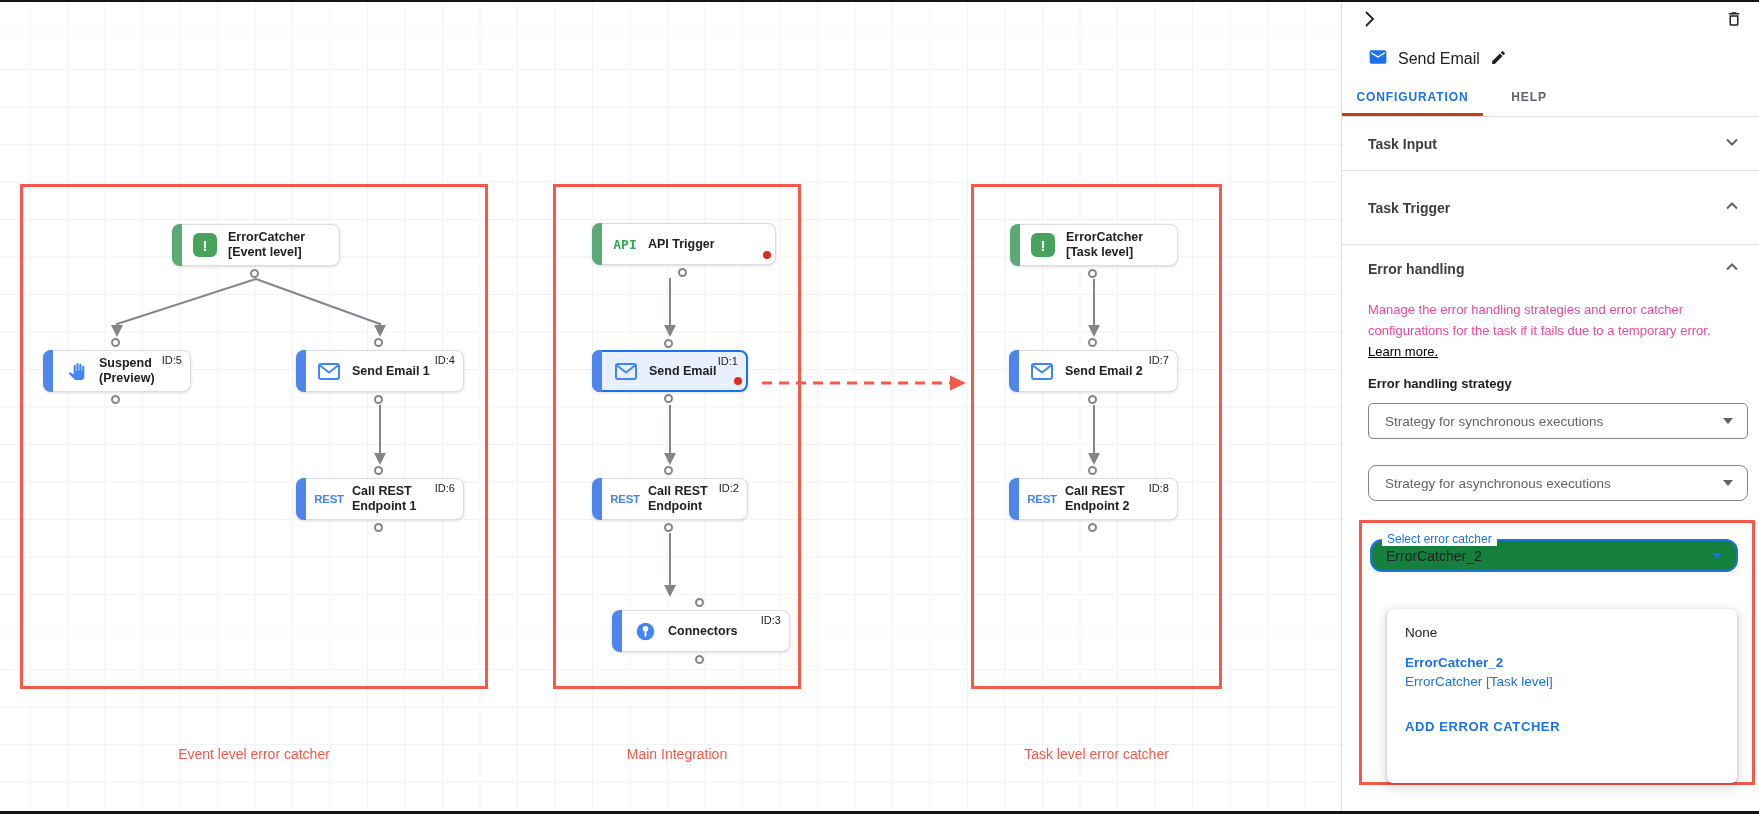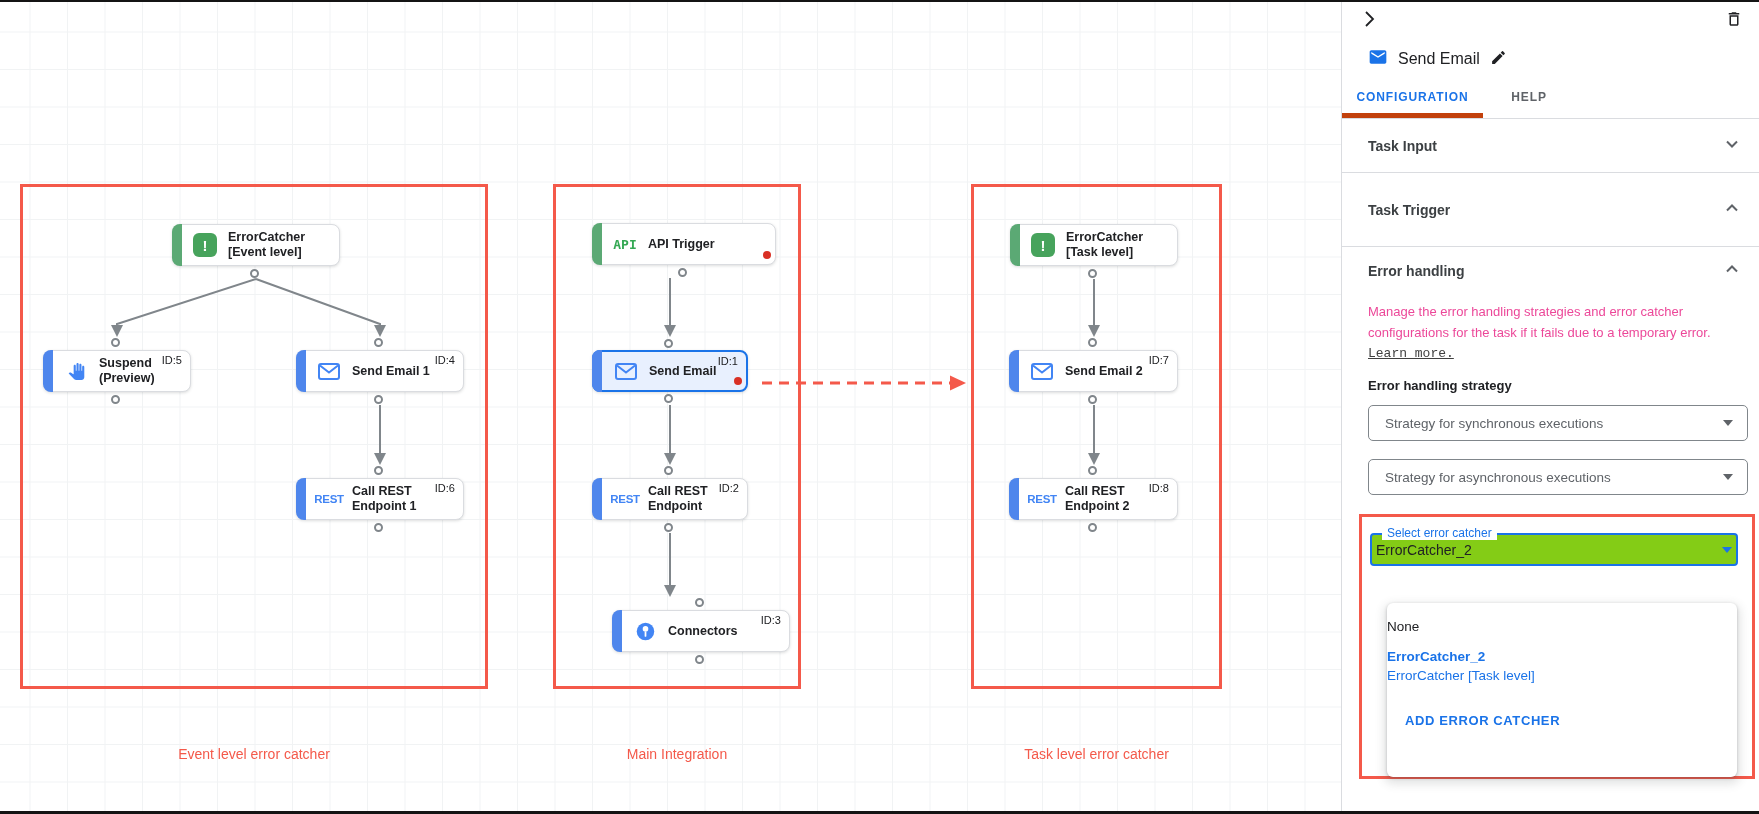--- a/index.html
+++ b/index.html
@@ -42,52 +42,52 @@
   
   .panel { position:absolute; left:1341px; top:0; width:418px; height:814px;
     background:#fff; border-left:1px solid #dadce0; z-index:5; }
   .panel-top { height:36px; padding:10px 16px 0 18px; display:flex; justify-content:space-between; align-items:flex-start; }
   .ibtn { background:none; border:none; cursor:pointer; padding:0; display:flex; }
   .title-row { display:flex; align-items:center; padding:12px 0 0 26px; height:34px; }
   .ptitle { font-size:16px; margin:0 10px; }
   .tabs { display:flex; margin-top:10px; border-bottom:1px solid #dadce0; }
   .tab { font-size:12px; font-weight:700; letter-spacing:.9px; text-align:center;
     padding:10px 0 12px; color:#5f6368; cursor:pointer; }
-  .tab.active { color:#1a73e8; border-bottom:5px solid #c2410c; padding-bottom:9px; }
+  .tab.active { color:#1a73e8; border-bottom:3px solid #c2410c; padding-bottom:9px; }
   .tab.t1 { width:141px; } .tab.t2 { width:92px; }
   .sec { display:flex; justify-content:space-between; align-items:center;
     padding:0 18px 0 26px; border-bottom:1px solid #dadce0; }
   .sec .stitle { font-size:14px; font-weight:700; color:#3c4043; }
   .s1 { height:54px; } .s2 { height:74px; } .s3 { height:48px; border-bottom:none; }
   .eh-body { padding:6px 12px 0 26px; }
   .eh-desc { font-size:13px; line-height:21px; color:#ec4899; width:392px; }
-  .learn { display:block; font-size:13px; line-height:21px; color:#404040;
-    text-decoration:underline; cursor:pointer;font-family:Liberation Mono, monospace; }
+  .learn { display:block; font-size:13px; line-height:21px; color:#000000;
+    text-decoration:underline; cursor:pointer; }
   .field-label { margin-top:14px; font-size:13px; font-weight:700; color:#202124; }
   .dd { margin-top:12px; width:380px; height:36px; border:1px solid #80868b; border-radius:5px;
     display:flex; align-items:center; justify-content:space-between; padding:0 14px 0 16px;
     background:#fff; cursor:pointer; }
-  .dd.second { margin-top:18px; }
+  .dd.second { margin-top:26px;border-radius:8px; }
   .dd .ph { font-size:13.5px; color:#5f6368; }
   .caret { width:0; height:0; border-left:5px solid transparent; border-right:5px solid transparent;
     border-top:6px solid #5f6368; }
   .caret.blue { border-top-color:#1a73e8; }
   .callout { position:relative; margin:19px 4px 0 17px; height:265px;
     border:3px solid #f4594a; }
   .ec-label { margin:9px 0 0 8px; font-size:13px; font-weight:700; color:#202124; }
   .sel { position:relative; margin:16px 14px 0 8px; height:33px; border:2px solid #1a73e8;
-    border-radius:4px; display:flex; align-items:center; justify-content:space-between;
-    padding:0 4px; background:#84cc16; cursor:pointer; }
+    border-radius:12px; display:flex; align-items:center; justify-content:space-between;
+    padding:0 14px; background:#15803d; cursor:pointer; }
   .float-label { position:absolute; top:-9px; left:10px; background:#fff; padding:0 5px;
     font-size:12px; color:#1a73e8; white-space:nowrap; }
   .sel-value { font-size:14px; color:#202124; }
   .menu { position:absolute; left:25px; top:86px; width:350px; height:174px; background:#fff;
     border-radius:6px; box-shadow:0 1px 3px rgba(60,64,67,.3), 0 4px 10px 3px rgba(60,64,67,.15);
     z-index:6; }
-  .mi { font-size:13.5px; color:#202124; cursor:pointer; }
+  .mi { padding-left:18px; font-size:13.5px; color:#202124; cursor:pointer; }
   .mi-none { padding-top:16px; }
   .mi-group { margin-top:13px; line-height:19px; }
   .mi-group .nm { font-weight:700; display:block; }
   .mi-group .ds { display:block; }
   .mi-group.sel-opt { color:#1a73e8; }
   .add-ec { display:block; margin:28px 0 0 0; padding:0 0 0 18px; background:none; border:none;
     font-family:"Liberation Sans", sans-serif; font-size:13px; font-weight:700;
     letter-spacing:.6px; color:#1a73e8; cursor:pointer;text-align:right; }
 </style>
 </head>

